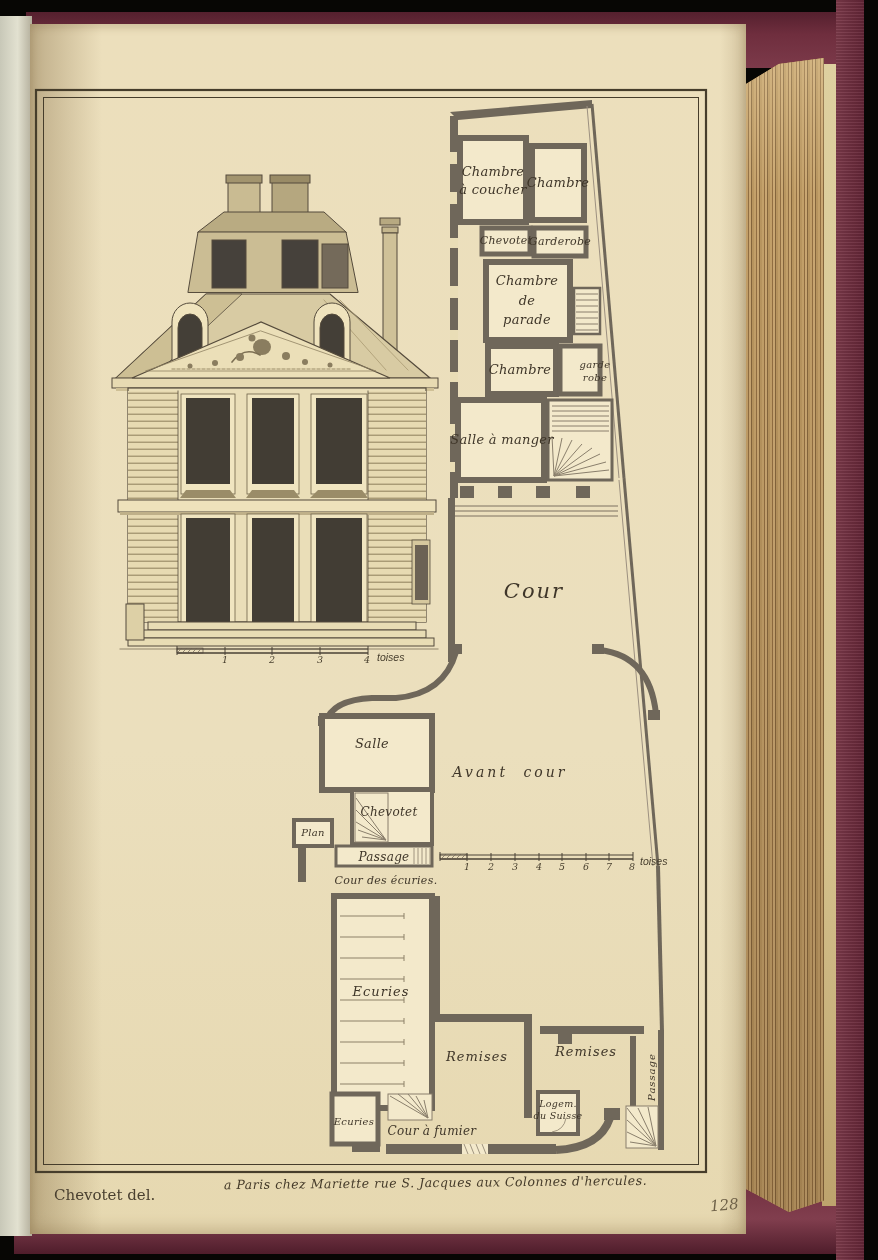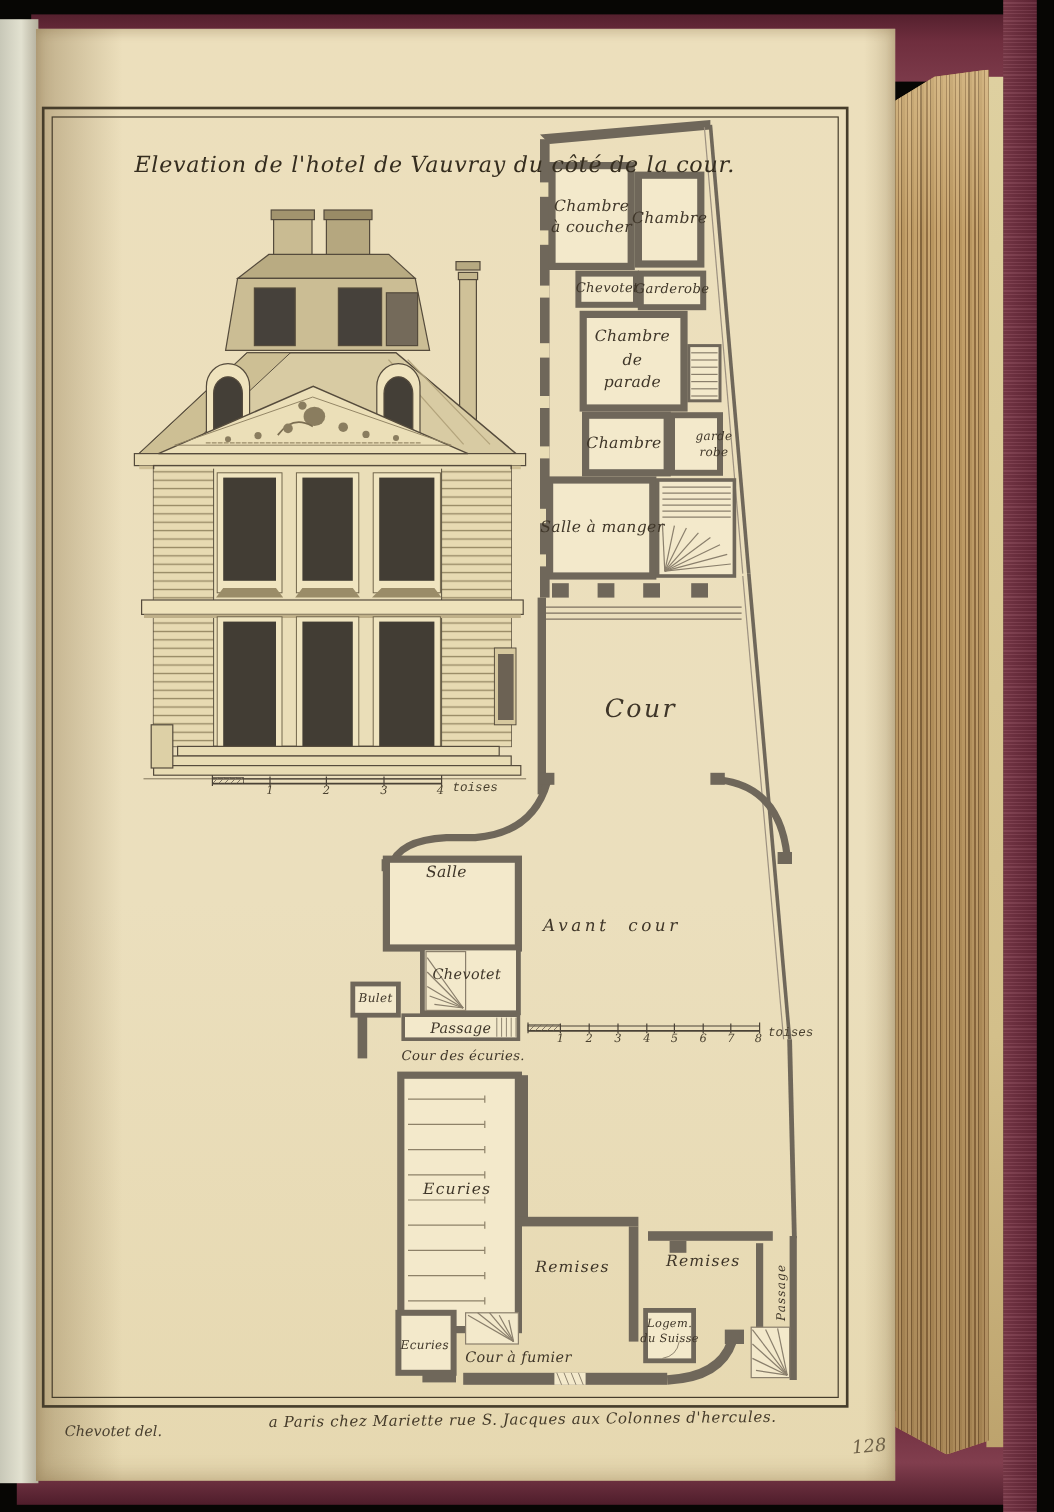--- a/index.html
+++ b/index.html
@@ -37,30 +37,30 @@
 
   
   .lbl{position:absolute;transform:translate(-50%,-50%);font-style:italic;color:#3f3629;
        white-space:pre-line;text-align:center;line-height:1.35;letter-spacing:.3px;
        font-family:"DejaVu Serif",serif;}
   .lbl.rot{transform:translate(-50%,-50%) rotate(-90deg);}
   .title{position:absolute;font-style:italic;color:#352d1f;font-size:18.5px;letter-spacing:.6px;
          white-space:nowrap;font-family:"DejaVu Serif",serif;}
   .caption{position:absolute;font-style:italic;color:#382f20;font-size:17px;line-height:1.5;
          white-space:pre-line;letter-spacing:.4px;font-family:"DejaVu Serif",serif;}
-  .credit{position:absolute;font-style:italic;color:#4a4030;font-size:12px;white-space:nowrap;
+  .credit{position:absolute;color:#4a4030;font-size:15px;white-space:nowrap;
          font-family:"DejaVu Serif",serif;}
   .imprint{position:absolute;font-style:italic;color:#453b2a;font-size:12.5px;letter-spacing:.5px;
          white-space:nowrap;transform:rotate(-.6deg);font-family:"DejaVu Serif",serif;}
   .pagenum{position:absolute;font-style:italic;color:#6e6148;font-size:15px;
          transform:rotate(-5deg);font-family:"DejaVu Serif",serif;}
   .tick{position:absolute;transform:translate(-50%,-50%);font-style:italic;color:#49402f;
         font-size:9.5px;font-family:"DejaVu Serif",serif;}
   .unit{position:absolute;font-style:italic;color:#49402f;font-size:10.5px;white-space:nowrap;
-        font-family:Liberation Mono, monospace;}
+        font-family:Liberation Sans, sans-serif;}
 </style>
 </head>
 <body>
 
 <div class="stage">
 
   <div class="cover-top"></div>
   <div class="cover-bottom"></div>
   <div class="cover-right"></div>
   <div class="flyleaf"></div>
@@ -398,38 +398,37 @@
         <line x1="656" y1="1146" x2="627" y2="1132"></line>
           <line x1="656" y1="1146" x2="630" y2="1142"></line>
         <line x1="656" y1="1146" x2="638" y2="1108"></line>
           <line x1="656" y1="1146" x2="648" y2="1107"></line>
       </g>
 
       <path d="M552,1132 q12,-2 14,-14" fill="none" stroke="#8a7f6c" stroke-width="0.8"></path>
     </g>
   </svg>
 
-  <div class="title" style="left:112px;top:127px">Elevation de l'hotel de Vauvray du côté de la cour.</div>
 
   <div class="lbl" style="left:493px;top:181px;font-size:13px">Chambre
 à coucher</div>
   <div class="lbl" style="left:558px;top:183px;font-size:13px">Chambre</div>
   <div class="lbl" style="left:506px;top:241px;font-size:11px">Chevotet</div>
   <div class="lbl" style="left:560px;top:242px;font-size:11px">Garderobe</div>
   <div class="lbl" style="left:527px;top:300px;font-size:13px;line-height:1.5">Chambre
 de
 parade</div>
   <div class="lbl" style="left:520px;top:370px;font-size:13px">Chambre</div>
   <div class="lbl" style="left:595px;top:371px;font-size:10px;line-height:1.3">garde
 robe</div>
   <div class="lbl" style="left:502px;top:440px;font-size:13px">Salle à manger</div>
   <div class="lbl" style="left:534px;top:591px;font-size:21px;letter-spacing:2px">Cour</div>
-  <div class="lbl" style="left:372px;top:728px;font-size:13px">Salle</div>
+  <div class="lbl" style="left:372px;top:744px;font-size:13px">Salle</div>
   <div class="lbl" style="left:389px;top:812px;font-size:12px">Chevotet</div>
-  <div class="lbl" style="left:313px;top:833px;font-size:10px">Bulet</div>
+  <div class="lbl" style="left:313px;top:833px;font-size:10px">Plan</div>
   <div class="lbl" style="left:384px;top:857px;font-size:12px">Passage</div>
   <div class="lbl" style="left:386px;top:881px;font-size:11px">Cour des écuries.</div>
   <div class="lbl" style="left:510px;top:772px;font-size:14px;letter-spacing:3px;word-spacing:8px">Avant cour</div>
   <div class="lbl" style="left:381px;top:992px;font-size:13px;letter-spacing:1px">Ecuries</div>
   <div class="lbl" style="left:477px;top:1057px;font-size:13px;letter-spacing:1px">Remises</div>
   <div class="lbl" style="left:586px;top:1052px;font-size:13px;letter-spacing:1px">Remises</div>
   <div class="lbl" style="left:354px;top:1122px;font-size:10px">Ecuries</div>
   <div class="lbl" style="left:432px;top:1131px;font-size:12px">Cour à fumier</div>
   <div class="lbl" style="left:558px;top:1110px;font-size:9.5px;line-height:1.25">Logem.
 du Suisse</div>

